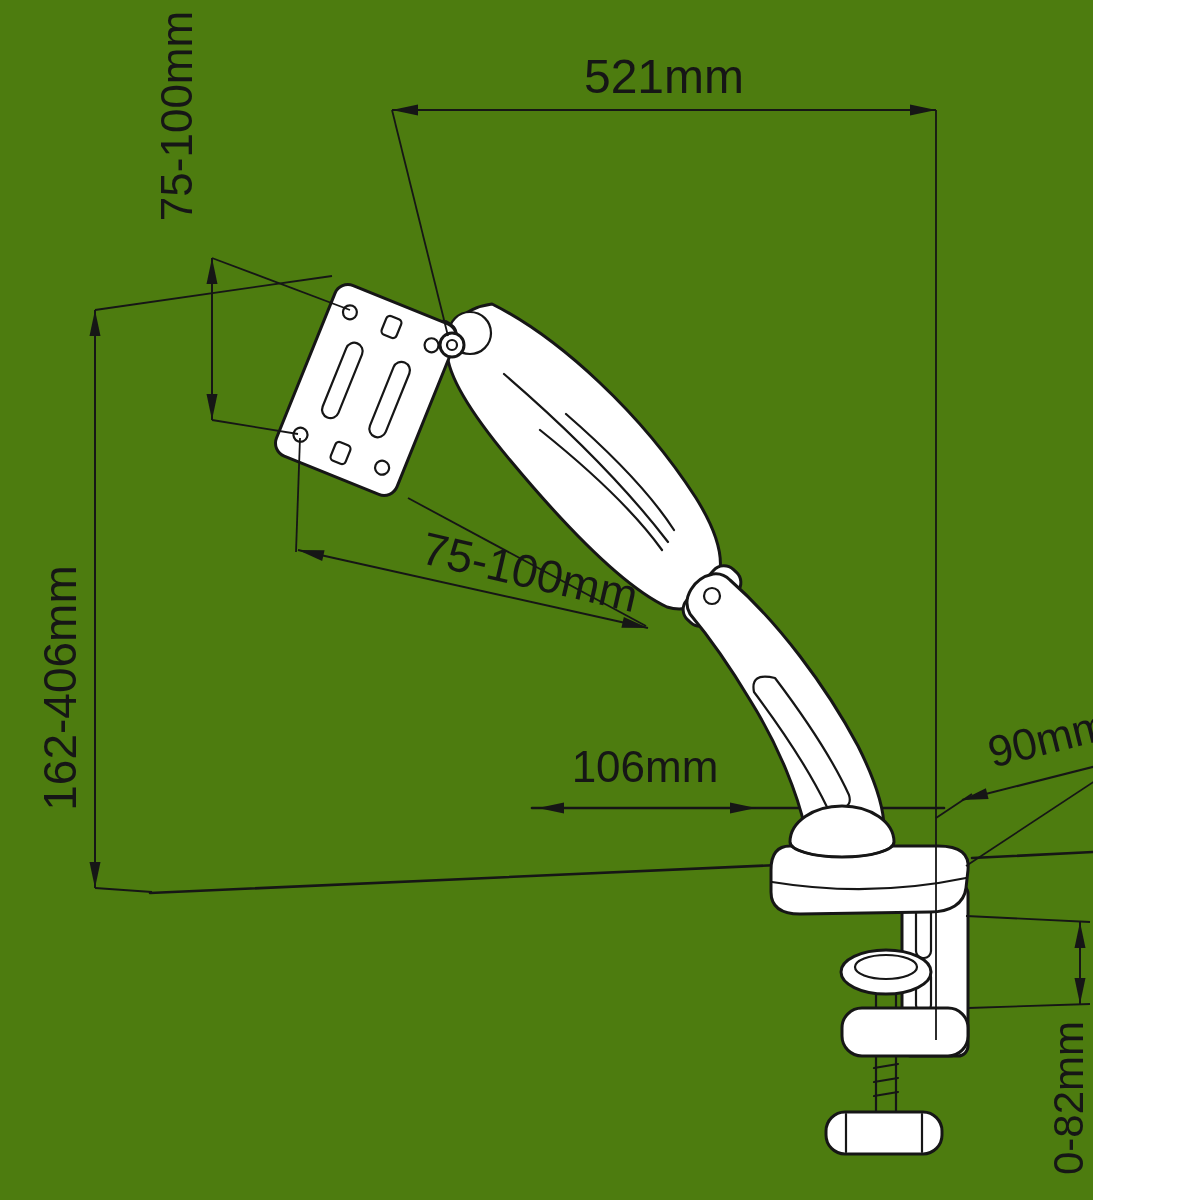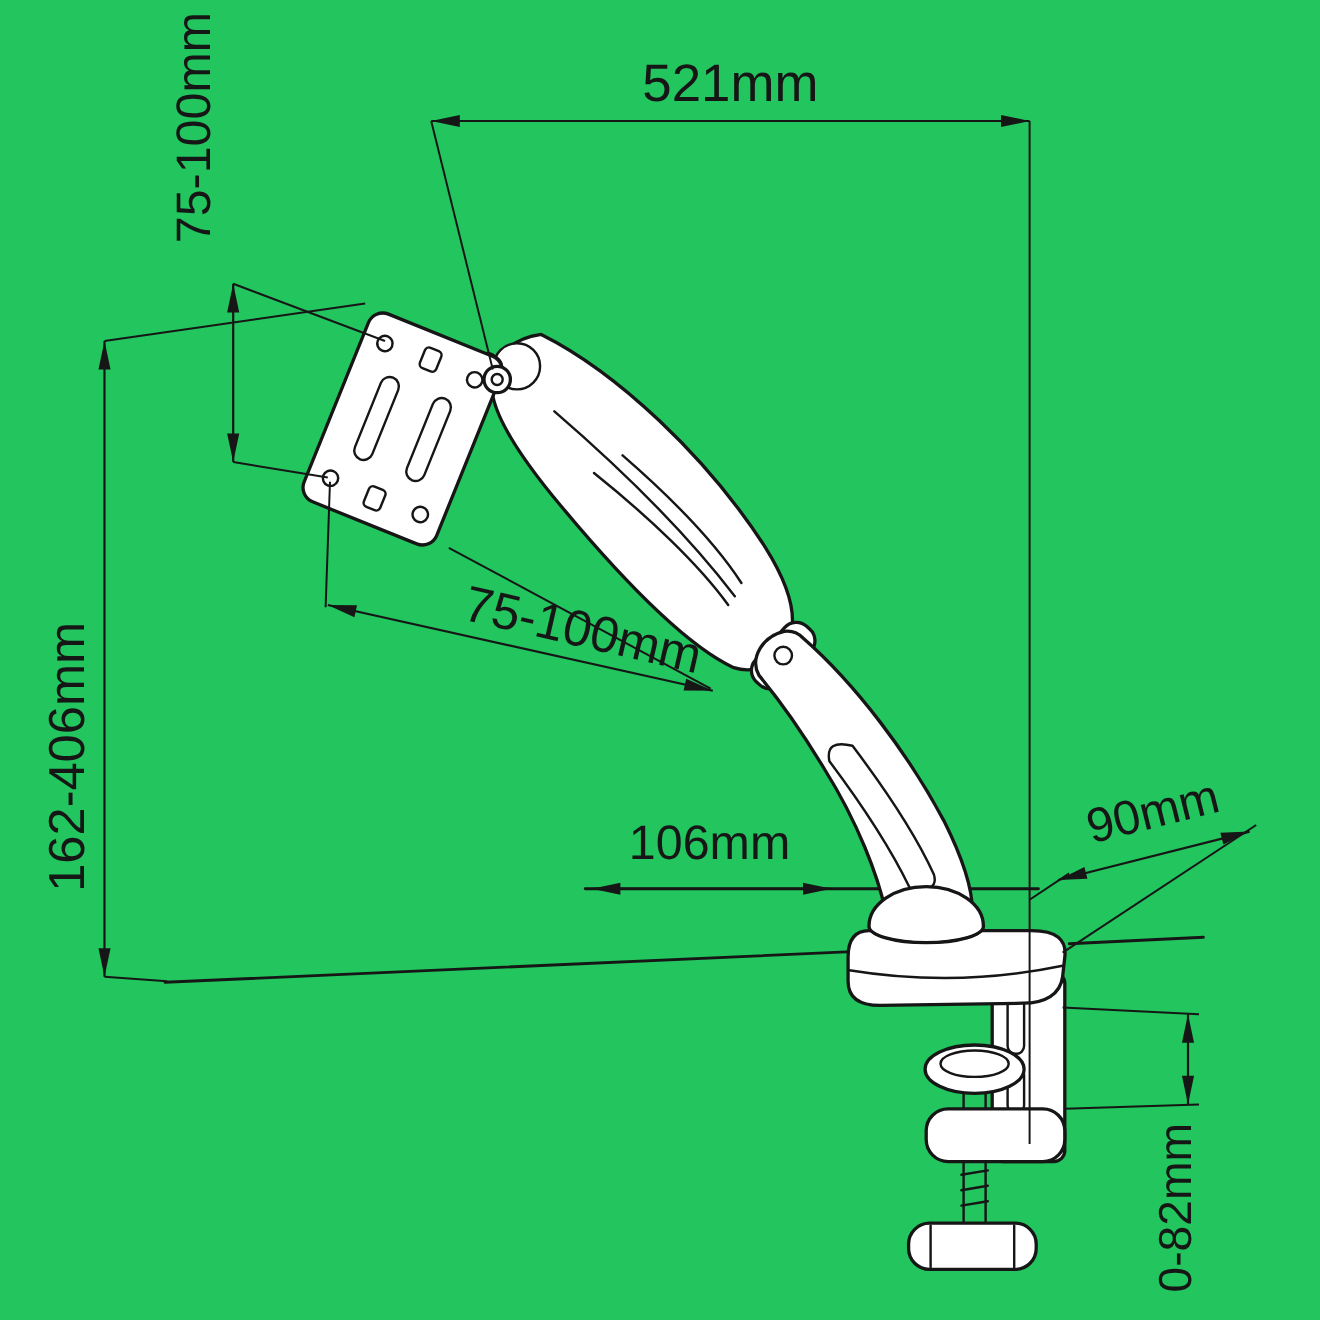--- a/index.html
+++ b/index.html
@@ -1,16 +1,16 @@
 <!DOCTYPE html>
 <html><head>
 <meta charset="utf-8">
 <style>
   html,body { margin:0; padding:0; background:#ffffff; }
-  .canvas { width:1200px; height:1200px; background:#22c55e; position:relative; overflow:hidden; }
+  .canvas { width:1093px; height:1200px; background:#4d7c0f; position:relative; overflow:hidden; }
   svg { display:block; }
   .part   { fill:#ffffff; stroke:#161616; stroke-width:3;   stroke-linejoin:round; }
   .detail { fill:#ffffff; stroke:#161616; stroke-width:2.2; stroke-linejoin:round; }
   .line   { fill:none;    stroke:#161616; stroke-width:2.2; stroke-linecap:round; }
   .desk   { fill:none;    stroke:#161616; stroke-width:2.6; stroke-linecap:round; }
   .dim    { fill:none;    stroke:#161616; stroke-width:2; }
   .ext    { fill:none;    stroke:#161616; stroke-width:1.8; }
   .lbl    { fill:#161616; font-family:"Liberation Sans", sans-serif; text-anchor:middle; dominant-baseline:central; }
 </style>
 </head>

